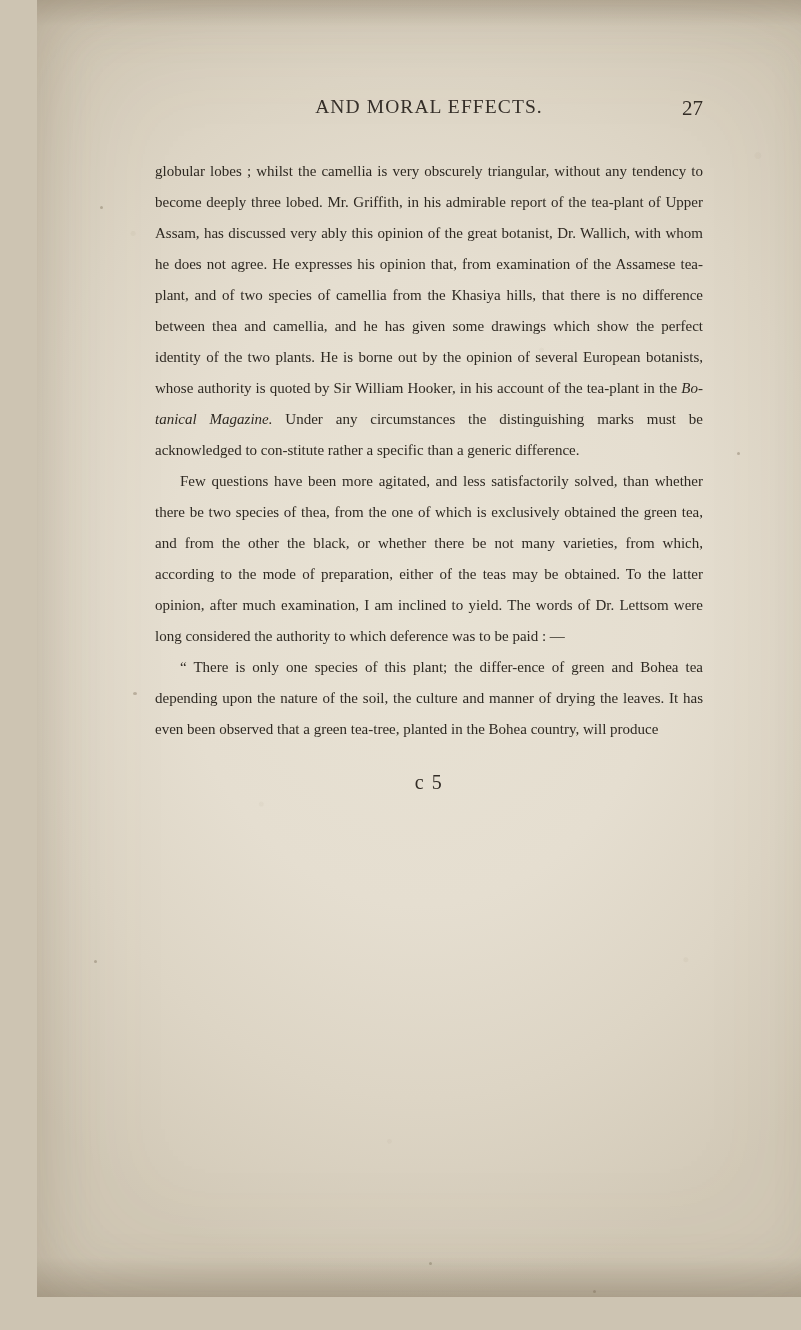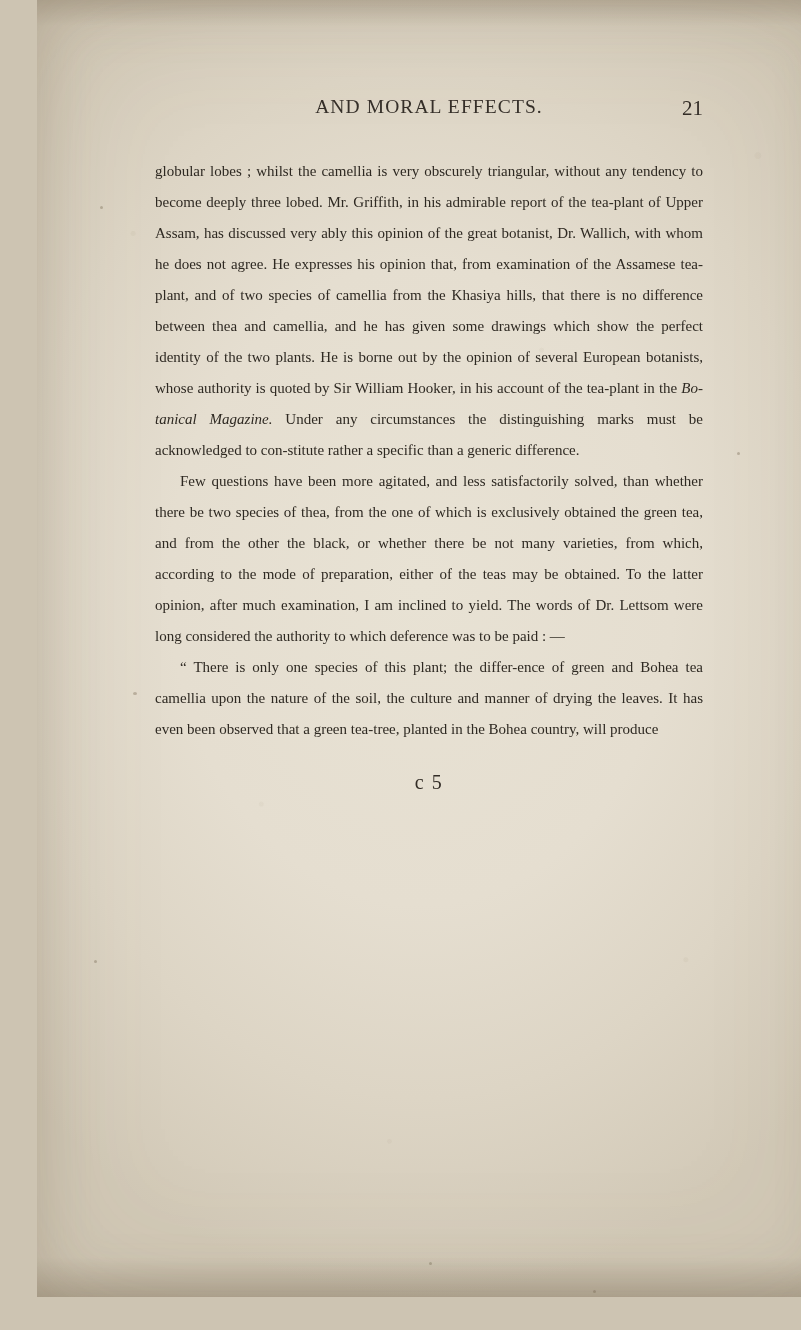--- a/index.html
+++ b/index.html
@@ -148,30 +148,30 @@
   <span class="speck" style="left:700px; top:452px; width:3px; height:3px;"></span>
   <span class="speck" style="left:96px; top:692px; width:4px; height:3px;"></span>
   <span class="speck" style="left:57px; top:960px; width:3px; height:3px;"></span>
   <span class="speck" style="left:392px; top:1262px; width:3px; height:3px;"></span>
   <span class="speck" style="left:556px; top:1290px; width:3px; height:3px;"></span>
 
   <div class="content">
 
     <div class="running-head">
       <div class="head-title">AND MORAL EFFECTS.</div>
-      <div class="page-number">21</div>
+      <div class="page-number">27</div>
     </div>
 
     <div class="body-text">
 
       <p><span>globular lobes ; whilst the camellia is very obscurely triangular, without any tendency to become deeply three lobed. Mr. Griffith, in his admirable report of the tea-plant of Upper Assam, has discussed very ably this opinion of the great botanist, Dr. Wallich, with whom he does not agree. He expresses his opinion that, from examination of the Assamese tea-plant, and of two species of camellia from the Khasiya hills, that there is no difference between thea and camellia, and he has given some drawings which show the perfect identity of the two plants. He is borne out by the opinion of several European botanists, whose authority is quoted by Sir William Hooker, in his account of the tea-plant in the </span><span class="it">Bo-</span><span class="it">tanical Magazine.</span><span> Under any circumstances the distinguishing marks must be acknowledged to con-stitute rather a specific than a generic difference.</span></p>
 
       <p class="indent">Few questions have been more agitated, and less satisfactorily solved, than whether there be two species of thea, from the one of which is exclusively obtained the green tea, and from the other the black, or whether there be not many varieties, from which, according to the mode of preparation, either of the teas may be obtained. To the latter opinion, after much examination, I am inclined to yield. The words of Dr. Lettsom were long considered the authority to which deference was to be paid : —</p>
 
-      <p class="indent">“ There is only one species of this plant; the differ-ence of green and Bohea tea camellia upon the nature of the soil, the culture and manner of drying the leaves. It has even been observed that a green tea-tree, planted in the Bohea country, will produce</p>
+      <p class="indent">“ There is only one species of this plant; the differ-ence of green and Bohea tea depending upon the nature of the soil, the culture and manner of drying the leaves. It has even been observed that a green tea-tree, planted in the Bohea country, will produce</p>
 
     </div>
 
     <div class="signature">c 5</div>
 
   </div>
 
   <div class="top-gutter"></div>
   <div class="right-gutter"></div>
   <div class="bottom-gutter"></div>

